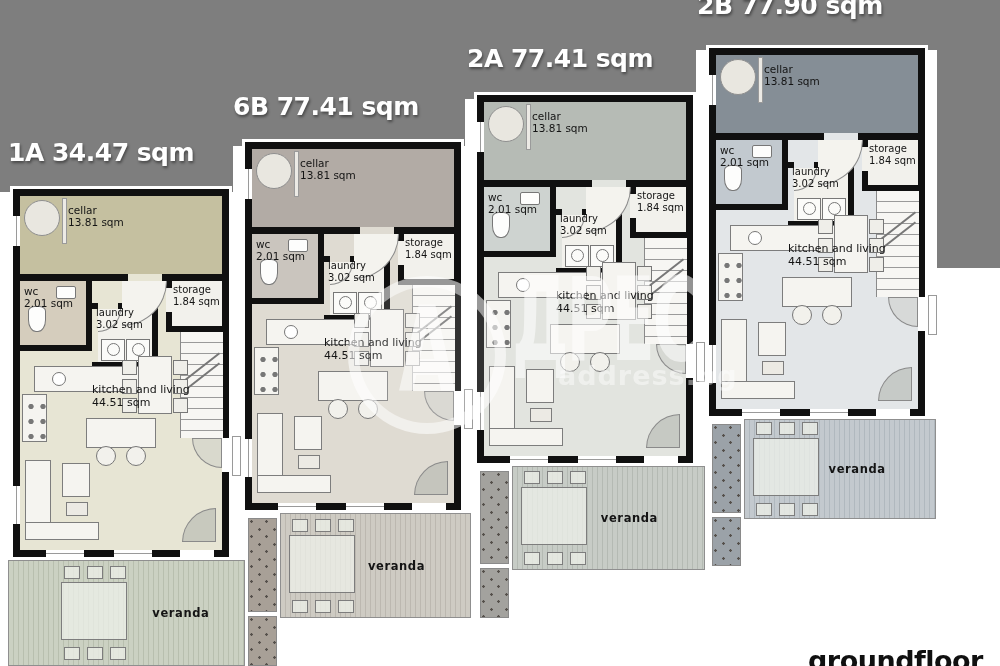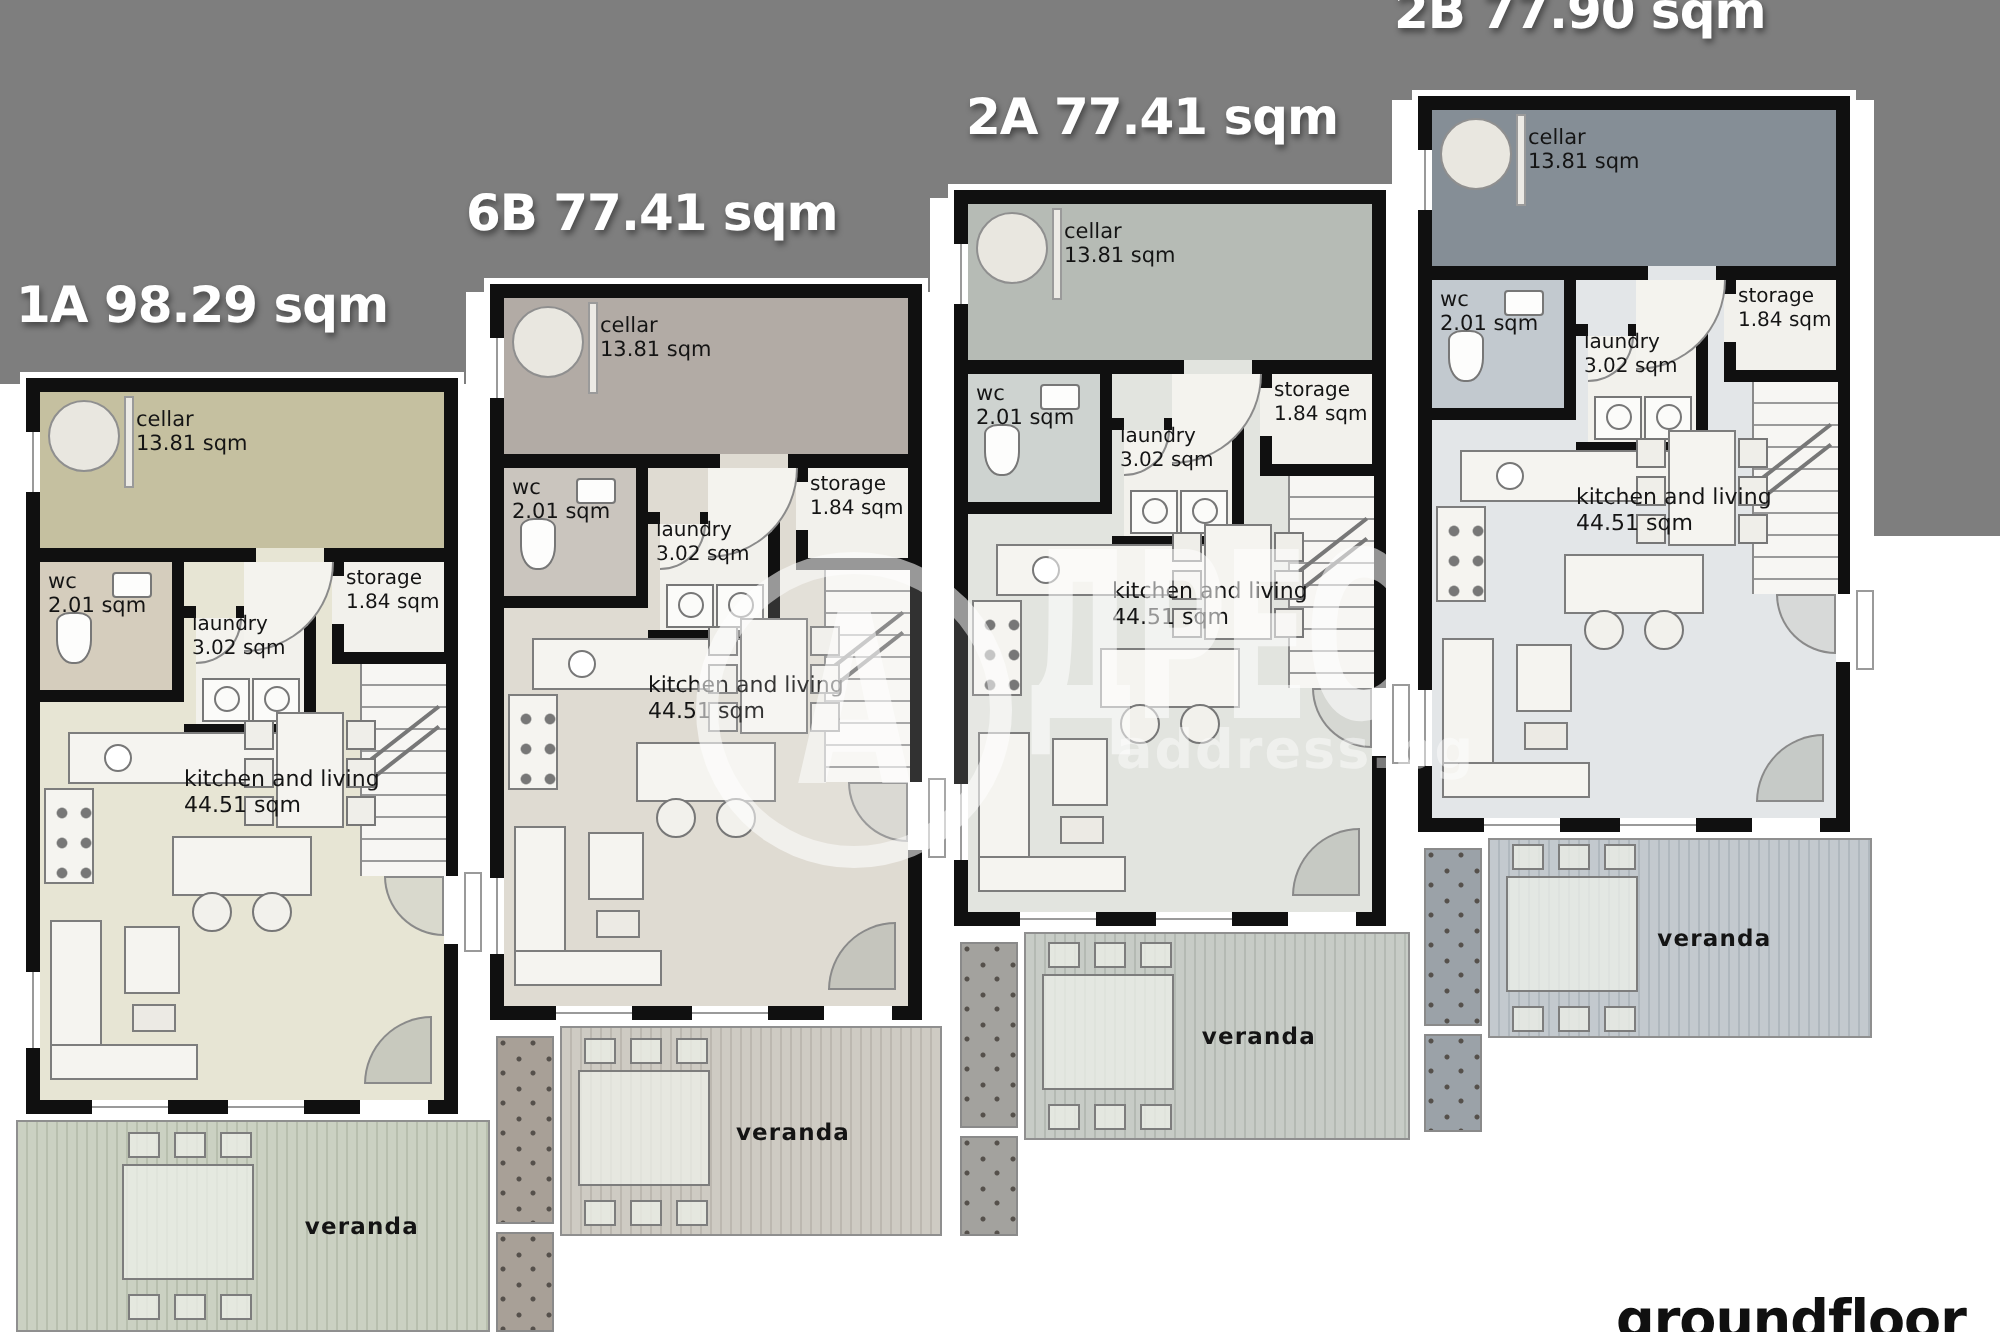--- a/index.html
+++ b/index.html
@@ -88,21 +88,21 @@
       <div class="backdrop" style="left: 465px; top: 0px; width: 231px; height: 99px; background: rgb(126, 126, 126);"></div>
       <div class="backdrop" style="left: 696px; top: 0px; width: 241px; height: 50px; background: rgb(126, 126, 126);"></div>
       <div class="backdrop" style="left: 937px; top: 0px; width: 63px; height: 268px; background: rgb(126, 126, 126);"></div>
       <div class="walkway" style="left: 248px; top: 518px; width: 29px; height: 94px; background-color: rgb(168, 160, 151);"></div>
       <div class="walkway" style="left: 248px; top: 616px; width: 29px; height: 50px; background-color: rgb(168, 160, 151);"></div>
       <div class="walkway" style="left: 480px; top: 471px; width: 29px; height: 93px; background-color: rgb(163, 162, 158);"></div>
       <div class="walkway" style="left: 480px; top: 568px; width: 29px; height: 50px; background-color: rgb(163, 162, 158);"></div>
       <div class="walkway" style="left: 712px; top: 424px; width: 29px; height: 89px; background-color: rgb(155, 162, 168);"></div>
       <div class="walkway" style="left: 712px; top: 517px; width: 29px; height: 49px; background-color: rgb(155, 162, 168);"></div>
       <div class="unit" style="position:absolute;left:0;top:0;">
-    <div class="unit-title" style="left: 8px; top: 138px;">1A 98.29 sqm</div>
+    <div class="unit-title" style="left: 8px; top: 138px;">1A 34.47 sqm</div>
 
     <div class="building" style="left: 10px; top: 186px; --living: #e7e5d4; --cellar: #c5c0a0; --wc: #d5cdbd;">
       <div class="wall-ring"></div>
       <div class="interior"></div>
 
       <div class="cellar"></div>
       <div class="wcroom"></div>
       <div class="laundryroom"></div>
       <div class="storageroom"></div>
 
@@ -298,21 +298,21 @@
         <div class="v-chair" style="left:49px;top:0;"></div>
         <div class="v-table"></div>
         <div class="v-chair" style="left:3px;top:81px;"></div>
         <div class="v-chair" style="left:26px;top:81px;"></div>
         <div class="v-chair" style="left:49px;top:81px;"></div>
       </div>
       <div class="v-label" style="left: 46%;">veranda</div>
     </div>
   </div>
       <div class="unit" style="position:absolute;left:0;top:0;">
-    <div class="unit-title" style="left: 483px; top: 44px;">2A 77.41 sqm</div>
+    <div class="unit-title" style="left: 467px; top: 44px;">2A 77.41 sqm</div>
 
     <div class="building" style="left: 474px; top: 92px; --living: #e2e4df; --cellar: #b6bbb5; --wc: #ced3d0;">
       <div class="wall-ring"></div>
       <div class="interior"></div>
 
       <div class="cellar"></div>
       <div class="wcroom"></div>
       <div class="laundryroom"></div>
       <div class="storageroom"></div>
 

